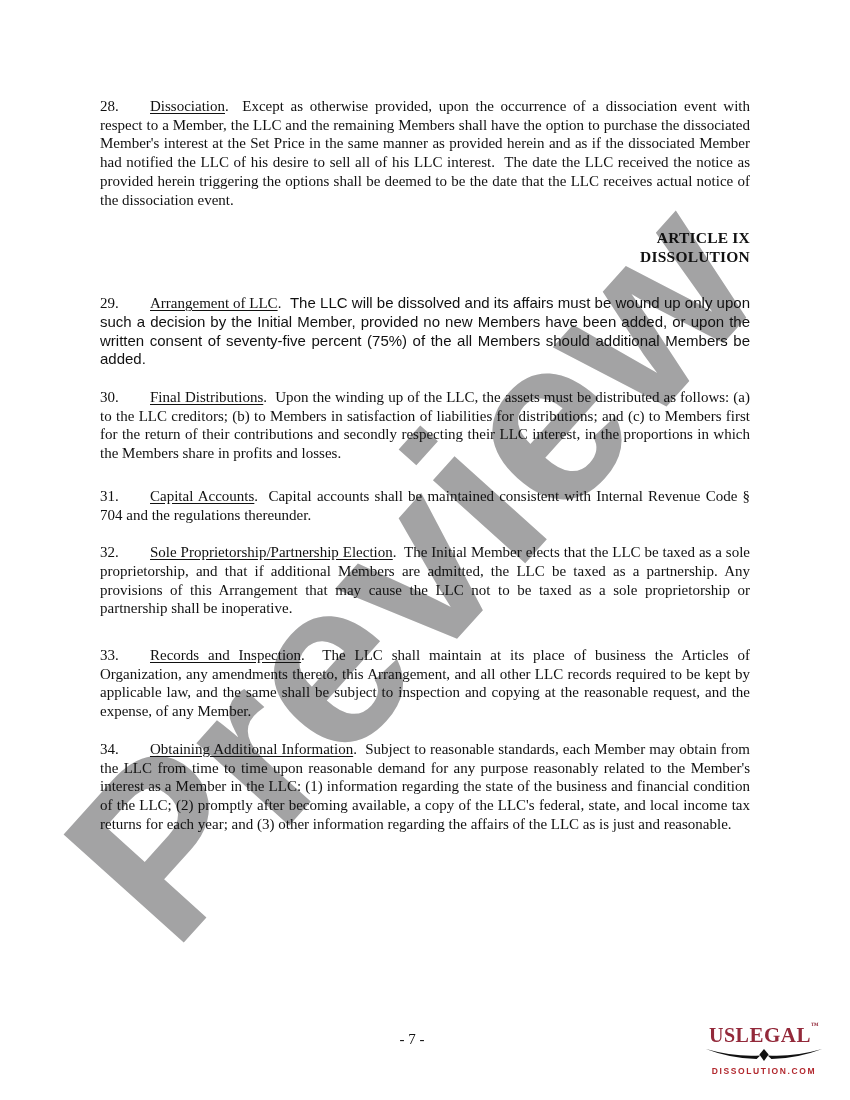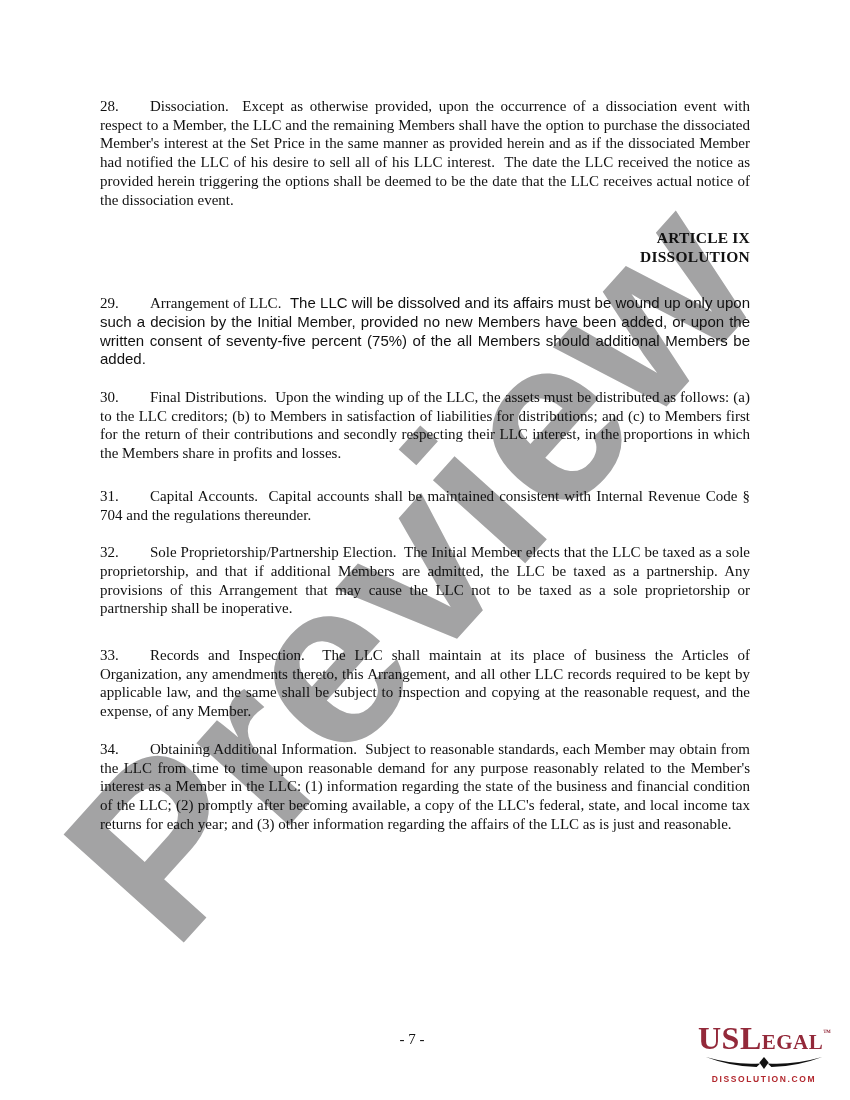--- a/index.html
+++ b/index.html
@@ -34,21 +34,21 @@
     position: absolute;
     left: 100px; top: 97px;
     width: 650px;
     z-index: 1;
     font-size: 15px;
     line-height: 18.7px;
     text-align: justify;
   }
   .para { margin: 0 0 19px 0; }
   .para .num { display: inline-block; width: 50px; }
-  .para .phead { text-underline-offset: 2px; }
+  .para .phead { text-decoration: underline; text-underline-offset: 2px; }
   .para .pbody { }
   .para .pbody.sans { font-family: "Liberation Sans", sans-serif; margin-top: 23px; }
 
   .article {
     text-align: right;
     font-weight: bold;
     font-size: 15.5px;
     line-height: 19px;
     letter-spacing: 0.2px;
     margin: 12px 0 28px 0;
@@ -72,21 +72,21 @@
     text-align: center;
     z-index: 1;
     line-height: 1;
   }
   .logo .brand {
     font-family: "Liberation Serif", serif;
     font-weight: bold;
     color: #93293a;
     white-space: nowrap;
   }
-  .logo .brand .big { font-size: 32px; letter-spacing: 0.5px; text-align: right; }
+  .logo .brand .big { font-size: 20px; letter-spacing: 0.5px; text-align: right; }
   .logo .brand .small { font-size: 21px; letter-spacing: 0.5px; }
   .logo .brand .tm { font-size: 8px; vertical-align: 14px; color: #93293a; }
   .logo .wings { margin: 1px 0 2px 0; }
   .logo .site {
     font-family: "Liberation Sans", sans-serif;
     font-weight: bold;
     font-size: 8.5px;
     letter-spacing: 1.6px;
     color: #b2282e;
     white-space: nowrap;

